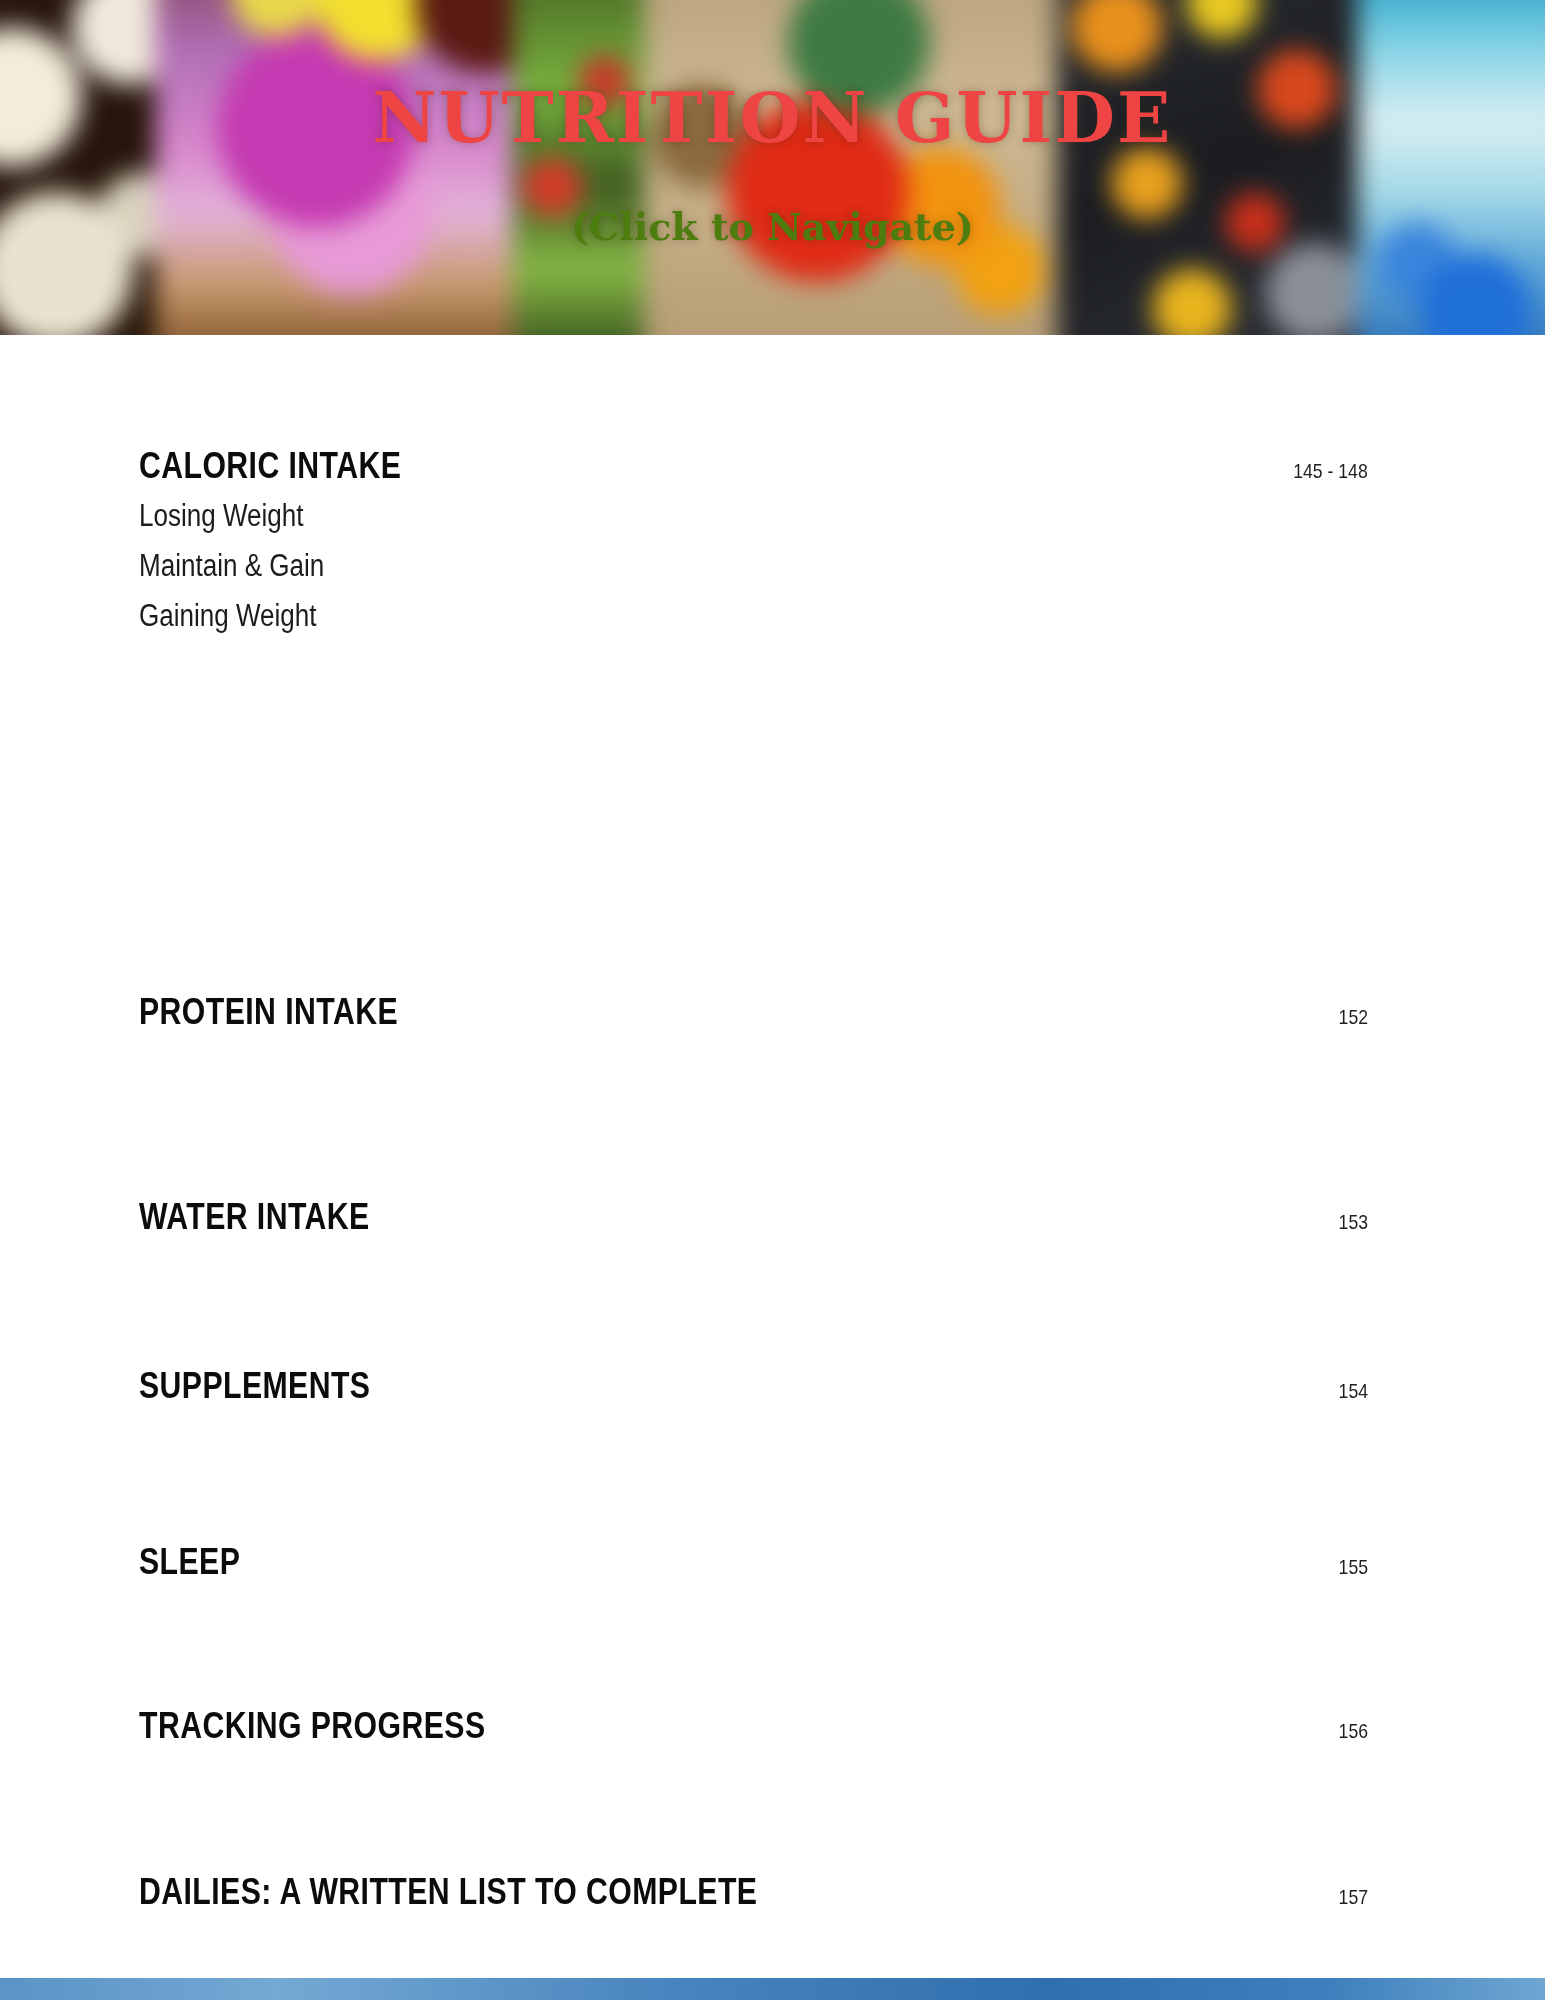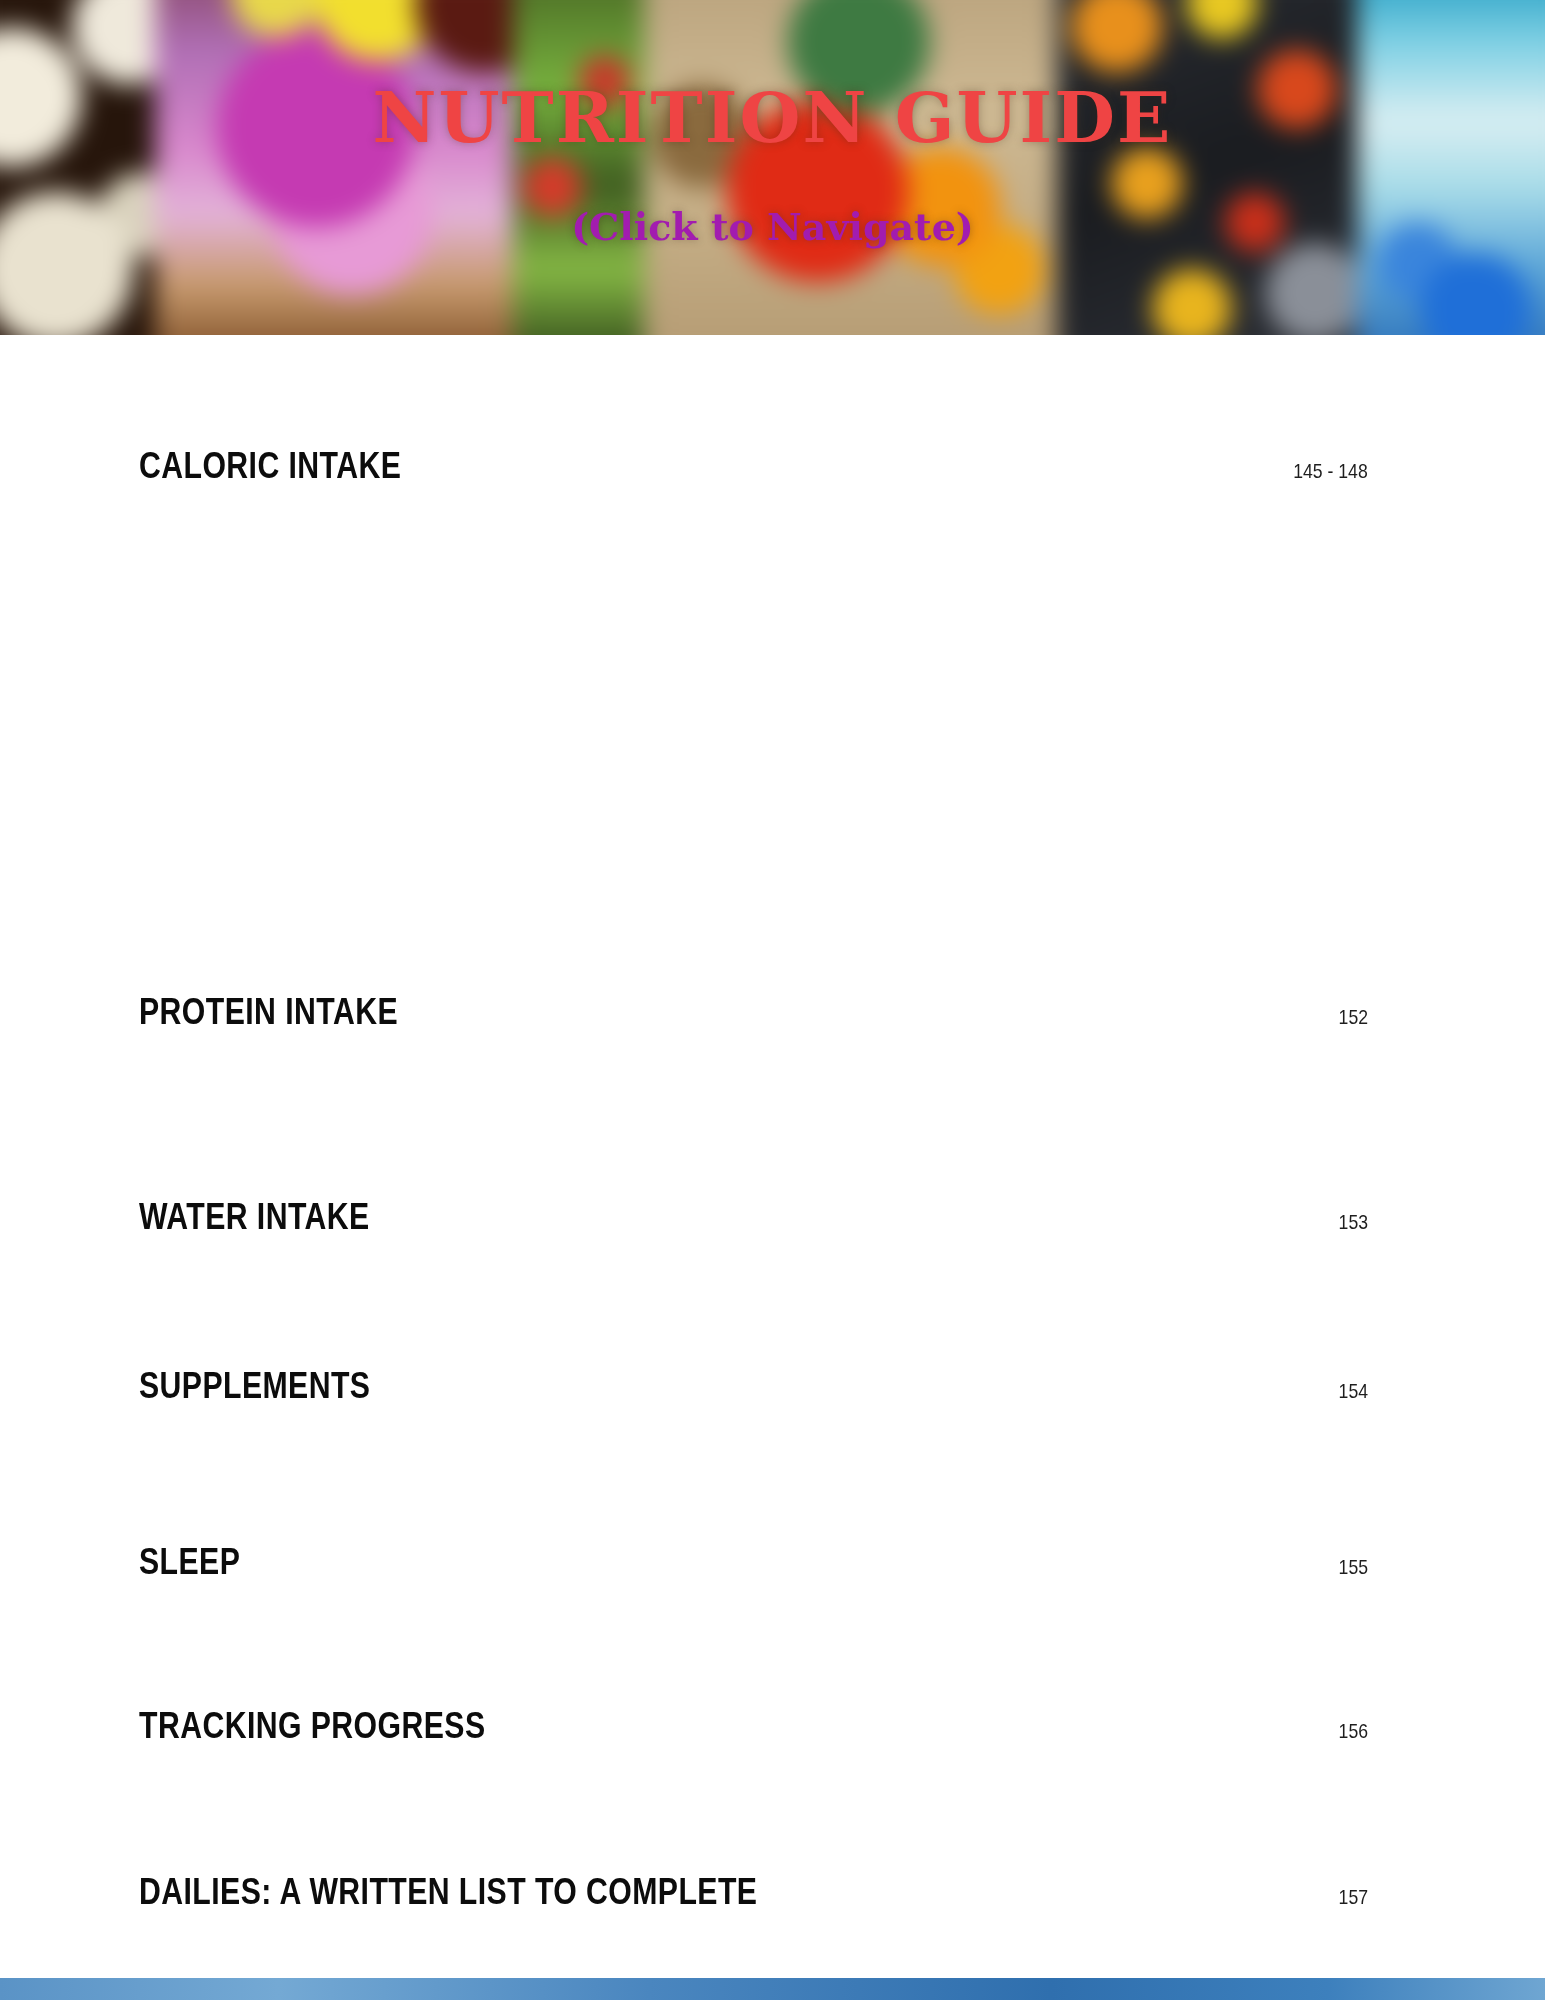--- a/index.html
+++ b/index.html
@@ -60,21 +60,21 @@
 
   .header-title {
     position:absolute; top:76px; left:0; width:100%; text-align:center;
     font-family:"DejaVu Serif","Liberation Serif",serif; font-weight:bold;
     font-size:70px; letter-spacing:2px; color:#ef4444;
     text-shadow:0 0 10px rgba(60,40,20,0.35);
   }
   .header-subtitle {
     position:absolute; top:204px; left:0; width:100%; text-align:center;
     font-family:"DejaVu Serif","Liberation Serif",serif; font-weight:bold;
-    font-size:38px; color:#a21caf;
+    font-size:38px; color:#4d7c0f;
     text-shadow:0 0 8px rgba(60,40,20,0.35);
   }
 
   
   .toc-section { position:absolute; left:139px; right:177px; }
   .sec-0 { top:444px; }
   .sec-1 { top:760px; }
   .sec-2 { top:990px; }
   .sec-3 { top:1195px; }
   .sec-4 { top:1364px; }
@@ -116,20 +116,25 @@
     </div>
     <div class="header-title">NUTRITION GUIDE</div>
     <div class="header-subtitle">(Click to Navigate)</div>
   </div>
 
   <div class="toc-section sec-0">
     <div class="toc-row">
       <div class="toc-title"><span>CALORIC INTAKE</span></div>
       <div class="toc-pages"><span>145 - 148</span></div>
     </div>
+    <div class="toc-subs">
+      <div class="toc-sub"><span>Losing Weight</span></div>
+      <div class="toc-sub"><span>Maintain &amp; Gain</span></div>
+      <div class="toc-sub"><span>Gaining Weight</span></div>
+    </div>
   </div>
 
 
   <div class="toc-section sec-2">
     <div class="toc-row">
       <div class="toc-title"><span>PROTEIN INTAKE</span></div>
       <div class="toc-pages"><span>152</span></div>
     </div>
   </div>
 

